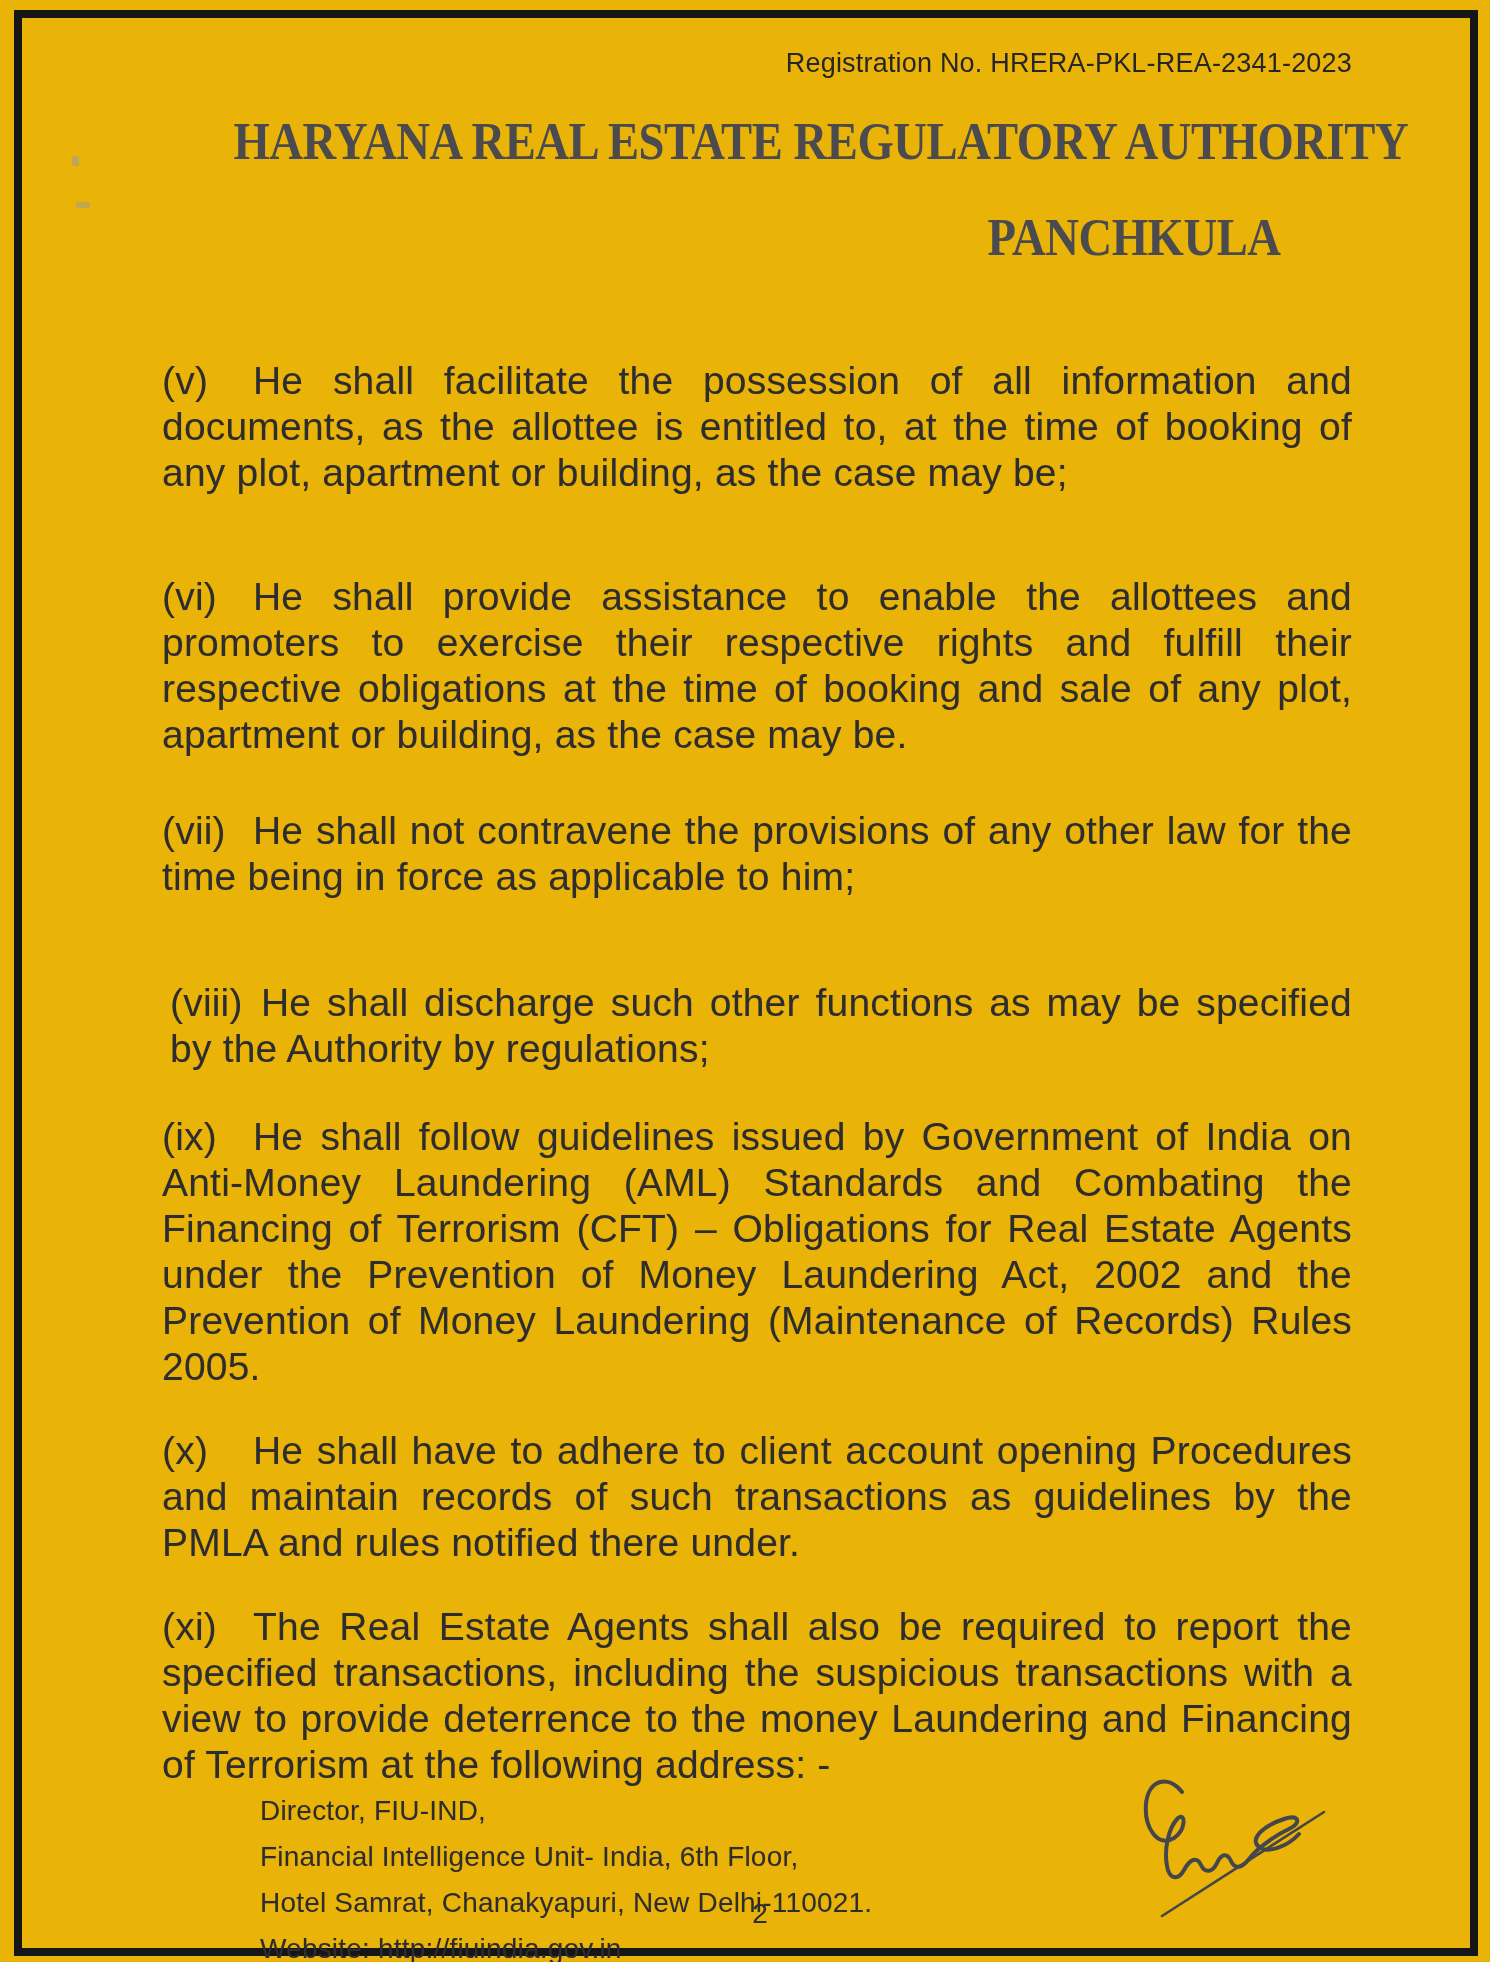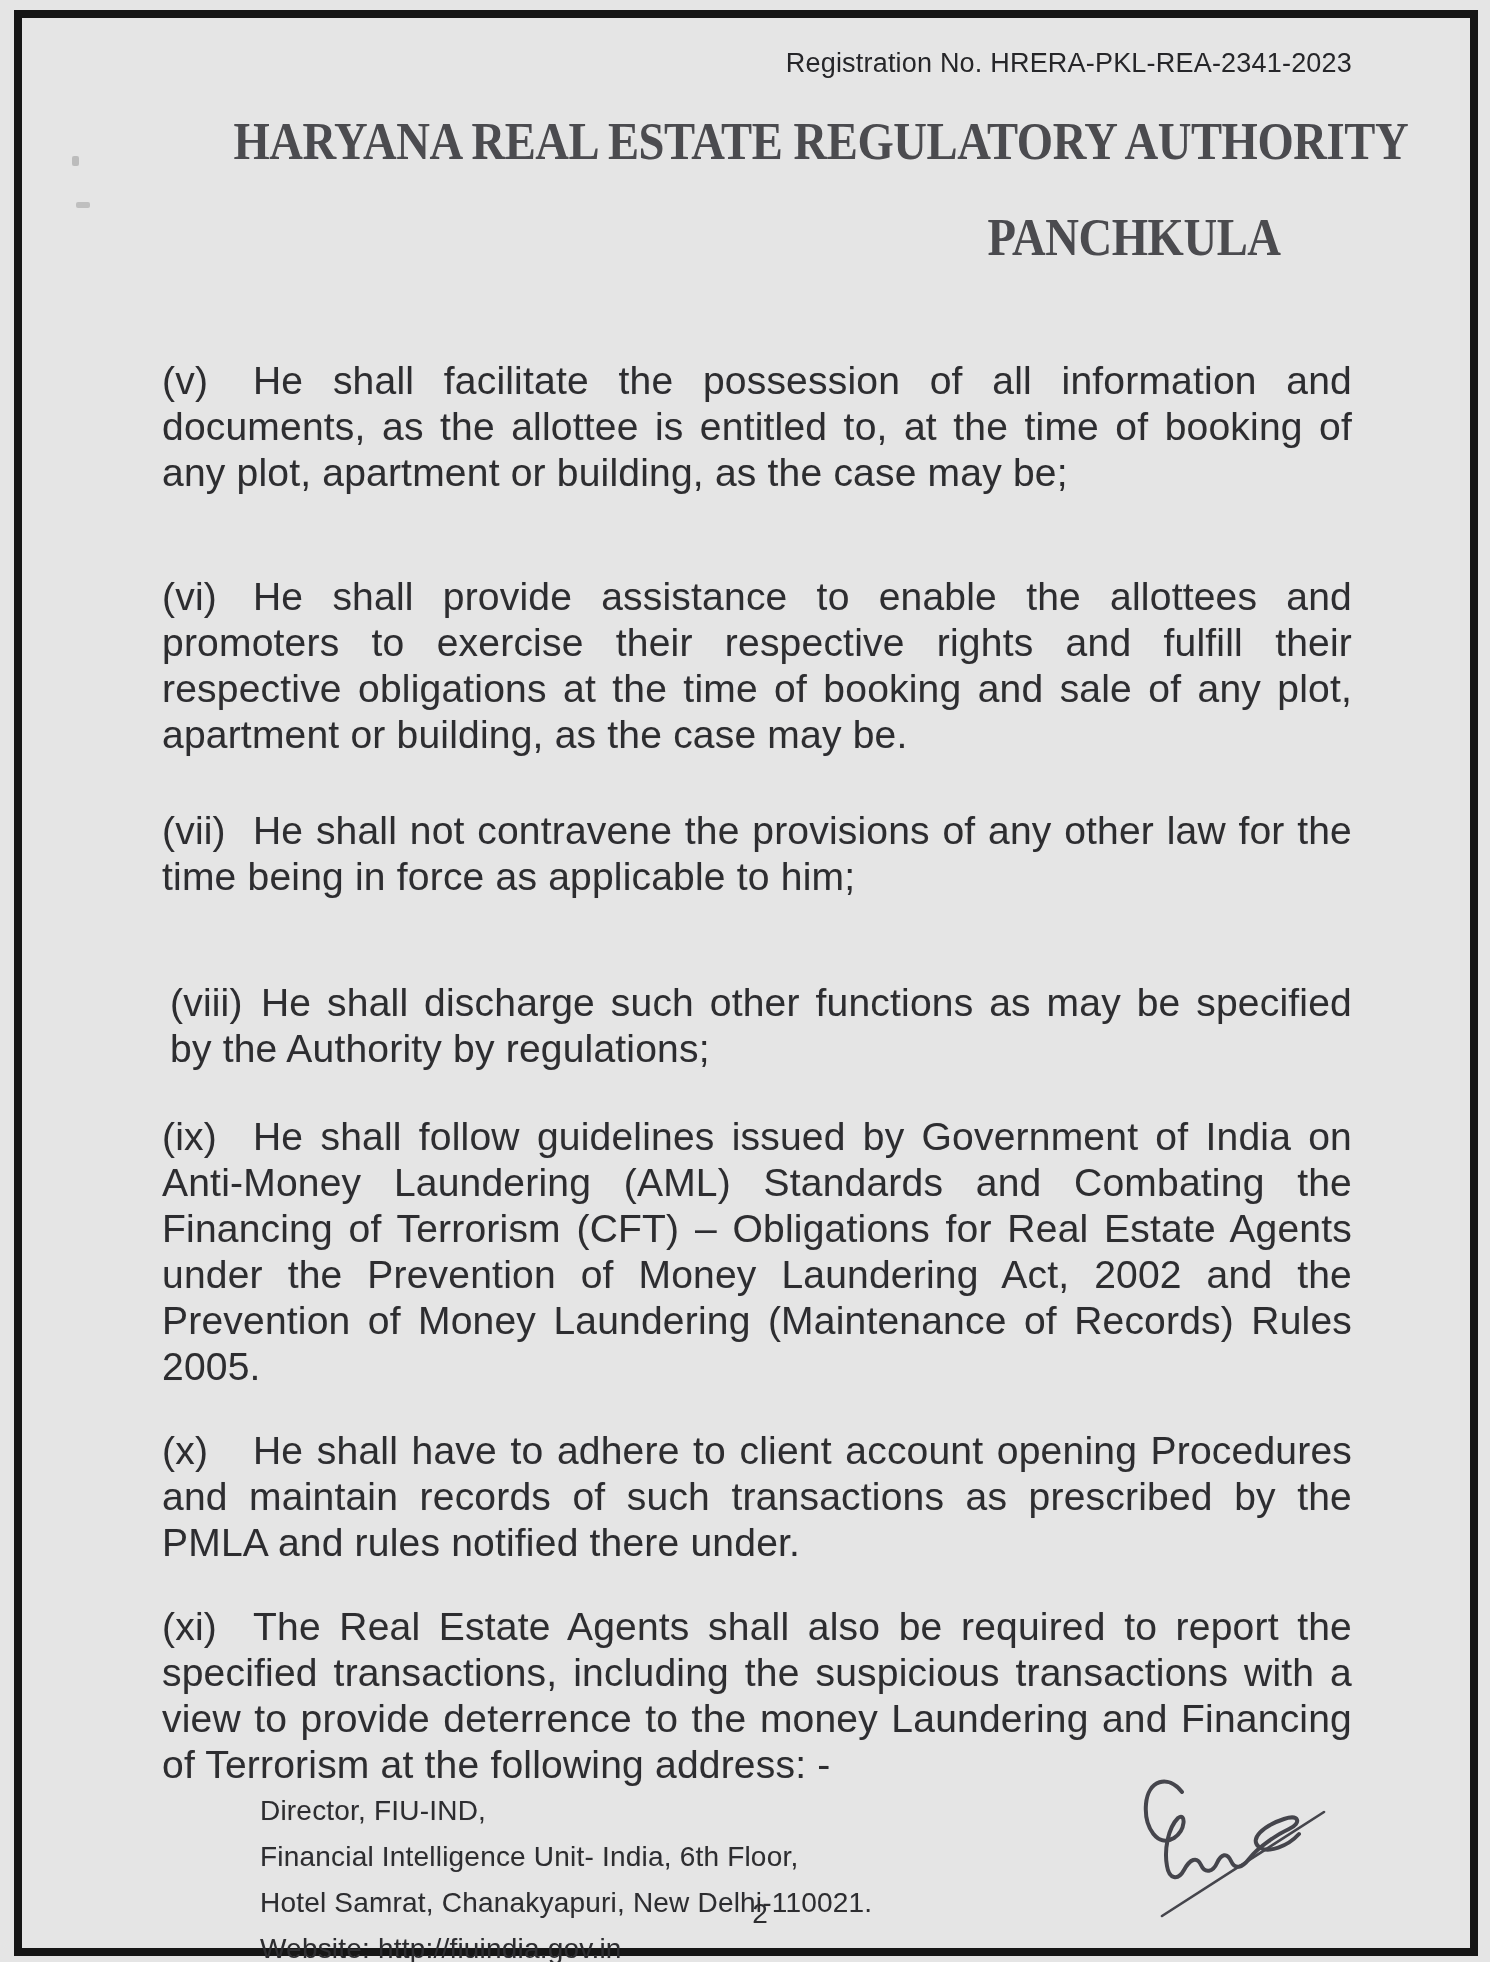--- a/index.html
+++ b/index.html
@@ -1,20 +1,20 @@
 <!DOCTYPE html>
 <html><head>
 <meta charset="utf-8">
 <style>
   html, body { margin: 0; padding: 0; background: #ffffff; }
   .page {
     position: relative;
     width: 1490px;
     height: 1962px;
-    background: #e5e5e5;
+    background: #eab308;
     font-family: "Liberation Sans", sans-serif;
     color: #2d2d30;
     overflow: hidden;
   }
   .frame {
     position: absolute;
     top: 10px; left: 14px; right: 12px; bottom: 6px;
     border: 8px solid #161616;
     pointer-events: none;
   }
@@ -139,21 +139,21 @@
 
       <p class="para p-viii">
         <span class="plabel">(viii)</span><span>He shall discharge such other functions as may be specified by the Authority by regulations;</span>
       </p>
 
       <p class="para p-ix">
         <span class="plabel">(ix)</span><span>He shall follow guidelines issued by Government of India on Anti-Money Laundering (AML) Standards and Combating the Financing of Terrorism (CFT) – Obligations for Real Estate Agents under the Prevention of Money Laundering Act, 2002 and the Prevention of Money Laundering (Maintenance of Records) Rules 2005.</span>
       </p>
 
       <p class="para p-x">
-        <span class="plabel">(x)</span><span>He shall have to adhere to client account opening Procedures and maintain records of such transactions as prescribed by the PMLA and rules notified there under.</span>
+        <span class="plabel">(x)</span><span>He shall have to adhere to client account opening Procedures and maintain records of such transactions as guidelines by the PMLA and rules notified there under.</span>
       </p>
 
       <p class="para p-xi">
         <span class="plabel">(xi)</span><span>The Real Estate Agents shall also be required to report the specified transactions, including the suspicious transactions with a view to provide deterrence to the money Laundering and Financing of Terrorism at the following address: -</span>
       </p>
 
       <div class="address">
         <div>Director, FIU-IND,</div>
         <div>Financial Intelligence Unit- India, 6th Floor,</div>
         <div>Hotel Samrat, Chanakyapuri, New Delhi-110021.</div>

